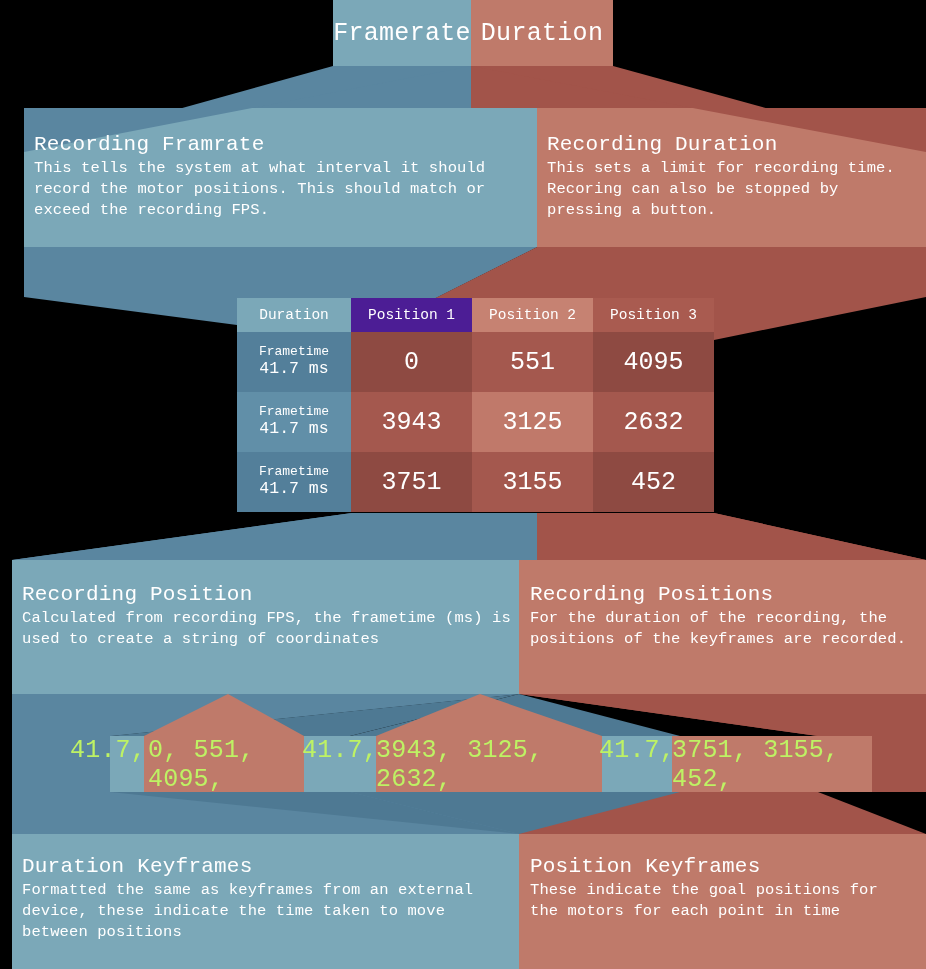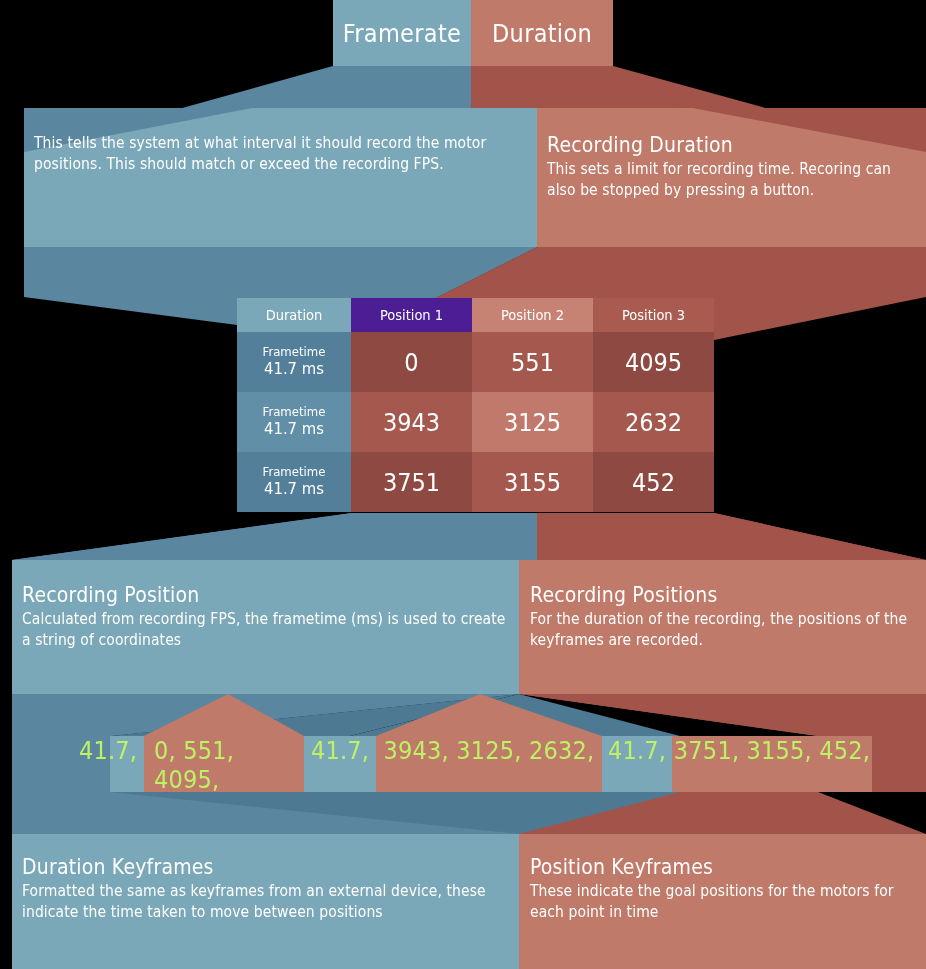--- a/index.html
+++ b/index.html
@@ -1,19 +1,19 @@
 <!DOCTYPE html>
 <html><head>
 <meta charset="utf-8">
 <title>Recording Pipeline Diagram</title>
 <style>
   html,body{margin:0;padding:0;background:#000;}
   body{width:926px;height:969px;overflow:hidden;
        font-family:"DejaVu Sans Condensed","Liberation Sans",sans-serif;}
-  #stage{position:relative;width:926px;height:969px;background:#000;}
+  #stage{position:relative;width:926px;height:969px;background:#000;font-family:Liberation Mono, monospace;}
 
   .svgwrap{position:absolute;left:0;top:0;width:926px;height:969px;}
   svg.geo{position:absolute;left:0;top:0;}
 
   
   .tab{position:absolute;top:0;height:66px;display:flex;align-items:center;
        justify-content:center;color:#fff;font-size:25px;letter-spacing:.3px;
        font-stretch:condensed;}
   #tab-frm{left:333px;width:138px;}
   #tab-dur{left:471px;width:142px;}
@@ -100,20 +100,21 @@
   </div>
 
   <div class="tab" id="tab-frm" style="background: rgb(123, 168, 184);">
     <span>Framerate</span>
   </div>
   <div class="tab" id="tab-dur" style="background: rgb(191, 122, 106);">
     <span>Duration</span>
   </div>
 
   <div class="panel" style="left:34px;top:133px;width:500px;">
+    <div class="ptitle">Recording Framrate</div>
     <div class="pbody">This tells the system at what interval it should record the motor positions. This should match or exceed the recording FPS.</div>
   </div>
   <div class="panel" style="left:547px;top:133px;width:360px;">
     <div class="ptitle">Recording Duration</div>
     <div class="pbody">This sets a limit for recording time. Recoring can also be stopped by pressing a button.</div>
   </div>
 
   <table id="tbl">
     <colgroup>
         <col class="c1">
@@ -180,21 +181,21 @@
   </div>
   <div class="panel" style="left:530px;top:583px;width:380px;">
     <div class="ptitle">Recording Positions</div>
     <div class="pbody">For the duration of the recording, the positions of the keyframes are recorded.</div>
   </div>
 
   <div id="strip">
     <div class="kf" style="left:72px;width:72px;">
       <span>41.7,</span>
       </div>
-    <div class="kf" style="left:154px;width:128px;">
+    <div class="kf" style="left:148px;width:128px;">
       <span>0, 551, 4095,</span>
       </div>
     <div class="kf" style="left:304px;width:72px;">
       <span>41.7,</span>
       </div>
     <div class="kf" style="left:376px;width:226px;">
       <span>3943, 3125, 2632,</span>
       </div>
     <div class="kf" style="left:602px;width:70px;">
       <span>41.7,</span>

